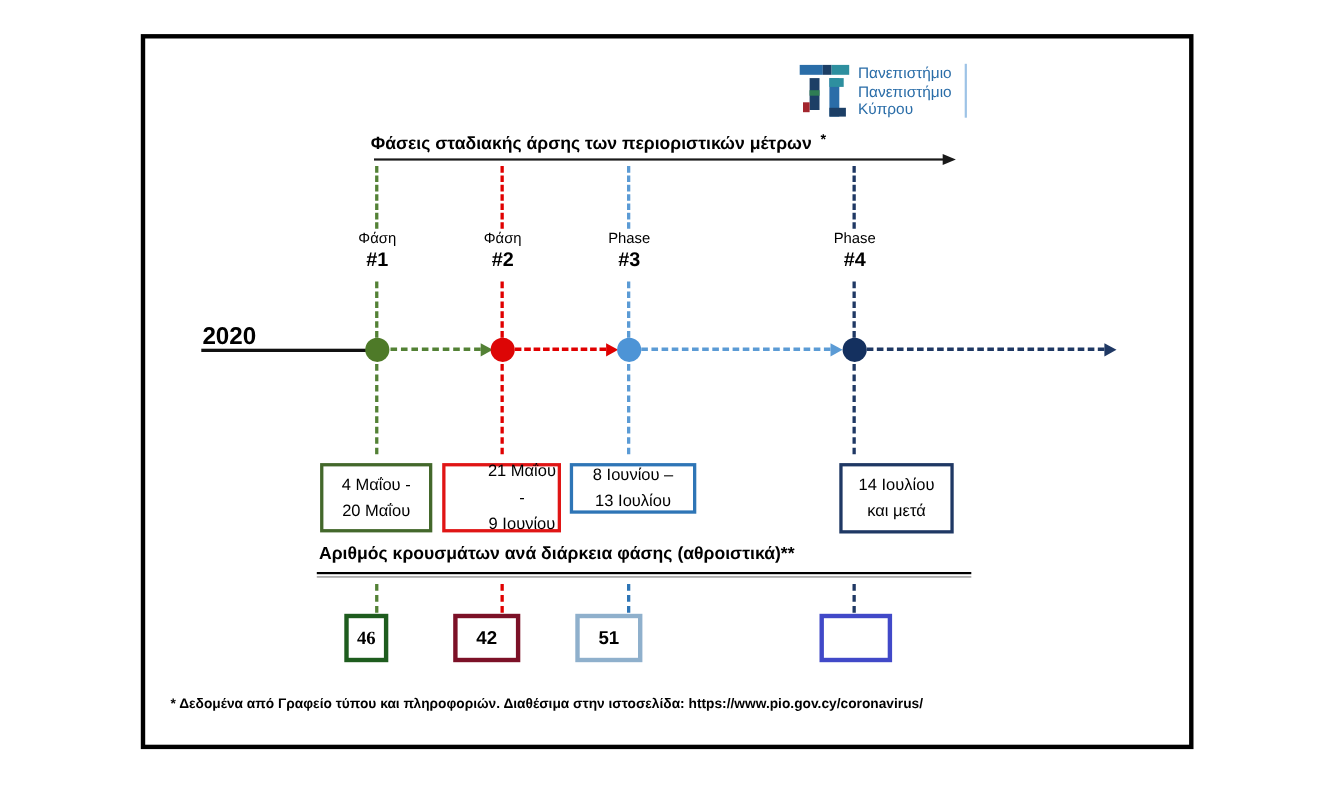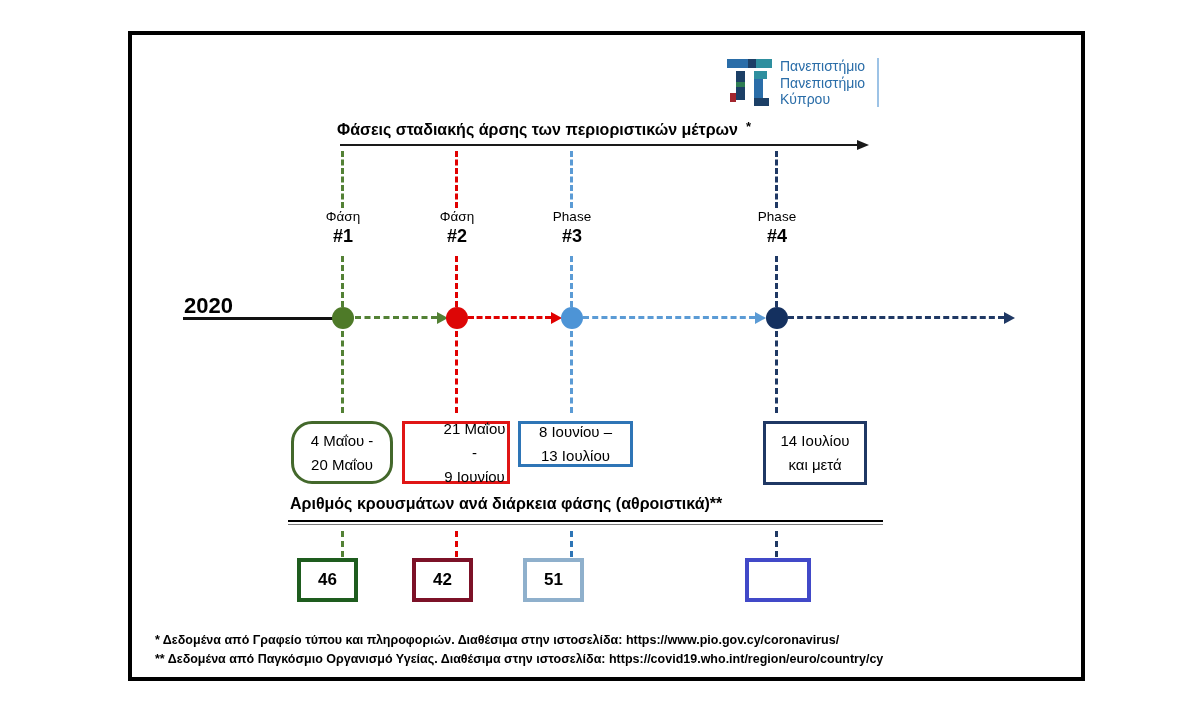--- a/index.html
+++ b/index.html
@@ -62,21 +62,21 @@
   .db1{left:291px;width:102px;height:63px;}
   .db2{left:402px;width:108px;height:63px;}
   .db3{left:518px;width:115px;height:46px;}
   .db4{left:763px;width:104px;height:64px;}
 
   
   .sec-title{position:absolute;left:290px;top:495px;font-size:16px;font-weight:bold;white-space:nowrap;}
   .sec-underline{position:absolute;left:288px;top:520px;width:595px;height:2px;border-top:2px solid #000;border-bottom:1px solid #7a7a7a;}
   .countbox{position:absolute;top:558px;border:4px solid #000;box-sizing:border-box;background:#fff;
             display:flex;align-items:center;justify-content:center;font-weight:bold;font-size:17px;z-index:4;}
-  .cb1{left:297px;width:61px;height:44px;}
+  .cb1{left:313px;width:40px;height:44px;font-family:Liberation Serif, serif;}
   .cb2{left:412px;width:61px;height:44px;}
   .cb3{left:523px;width:61px;height:44px;}
   .cb4{left:745px;width:66px;height:44px;}
 
   
   .footnote{position:absolute;left:155px;font-size:12.5px;font-weight:bold;white-space:nowrap;}
   .fn1{top:633px;}
   .fn2{top:652px;}
 </style>
 </head>
@@ -145,21 +145,21 @@
   <div class="dot dot4" style="background: rgb(20, 48, 95);"></div>
   <div class="conn conn1" style="border-color: rgb(83, 129, 53);"></div>
   <div class="chead chead1" style="border-left-color: rgb(83, 129, 53);"></div>
   <div class="conn conn2" style="border-color: rgb(224, 0, 0);"></div>
   <div class="chead chead2" style="border-left-color: rgb(224, 0, 0);"></div>
   <div class="conn conn3" style="border-color: rgb(91, 155, 213);"></div>
   <div class="chead chead3" style="border-left-color: rgb(91, 155, 213);"></div>
   <div class="conn conn4" style="border-color: rgb(31, 56, 100);"></div>
   <div class="chead chead4" style="border-left-color: rgb(31, 56, 100);"></div>
 
-  <div class="datebox db1" style="border-color: rgb(67, 104, 43); border-radius: 21px;">
+  <div class="datebox db1" style="border-color: rgb(67, 104, 43);">
     <div>4 Μαΐου -</div>
     <div>20 Μαΐου</div>
   </div>
   <div class="datebox db2" style="border-color: rgb(224, 21, 21); padding-left: 37px;">
     <div>21 Μαΐου -</div>
     <div>9 Ιουνίου</div>
   </div>
   <div class="datebox db3" style="border-color: rgb(46, 117, 182);">
     <div>8 Ιουνίου –</div>
     <div>13 Ιουλίου</div>
@@ -178,14 +178,13 @@
     <span>42</span>
   </div>
   <div class="countbox cb3" style="border-color: rgb(143, 176, 204);">
     <span>51</span>
   </div>
   <div class="countbox cb4" style="border-color: rgb(65, 73, 200);">
     <span></span>
   </div>
 
   <div class="footnote fn1">* Δεδομένα από Γραφείο τύπου και πληροφοριών. Διαθέσιμα στην ιστοσελίδα: https://www.pio.gov.cy/coronavirus/</div>
-  <div class="footnote fn2">** Δεδομένα από Παγκόσμιο Οργανισμό Υγείας. Διαθέσιμα στην ιστοσελίδα: https://covid19.who.int/region/euro/country/cy</div>
 </div>
 
 </body></html>

